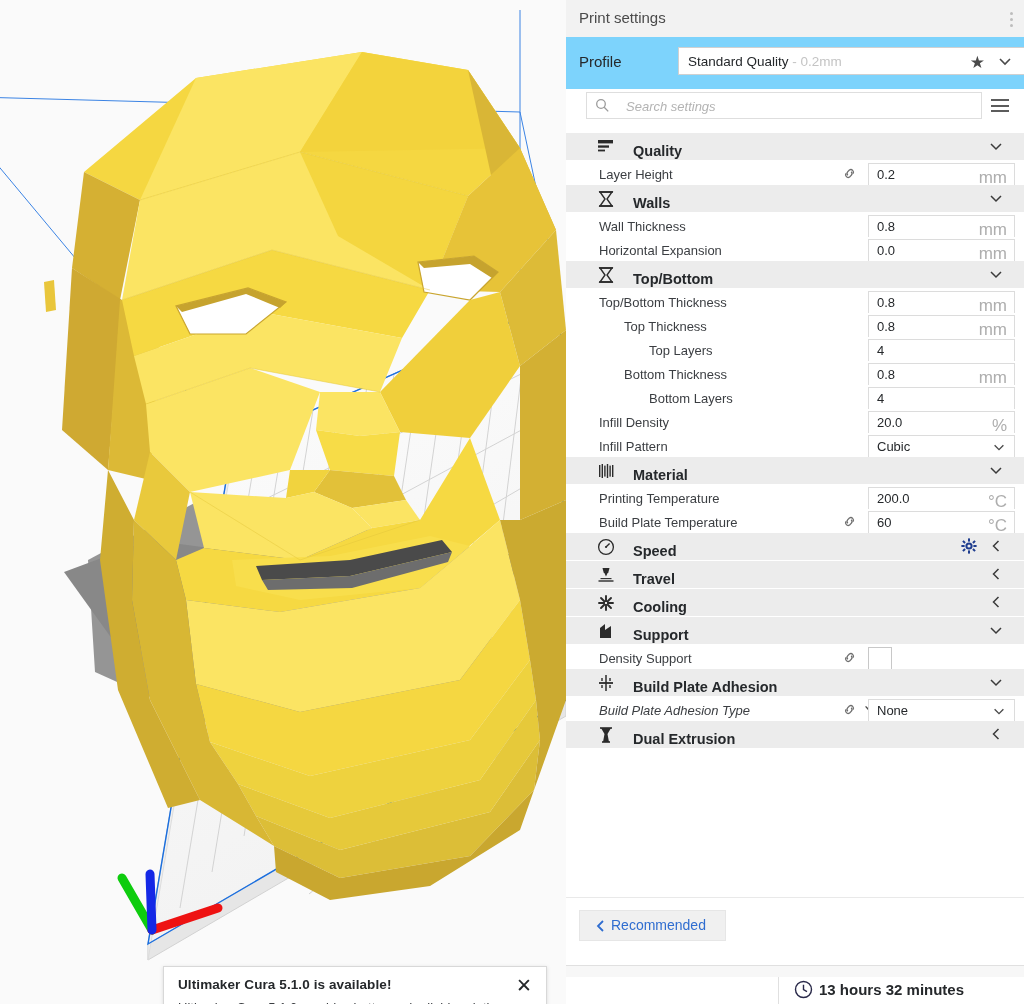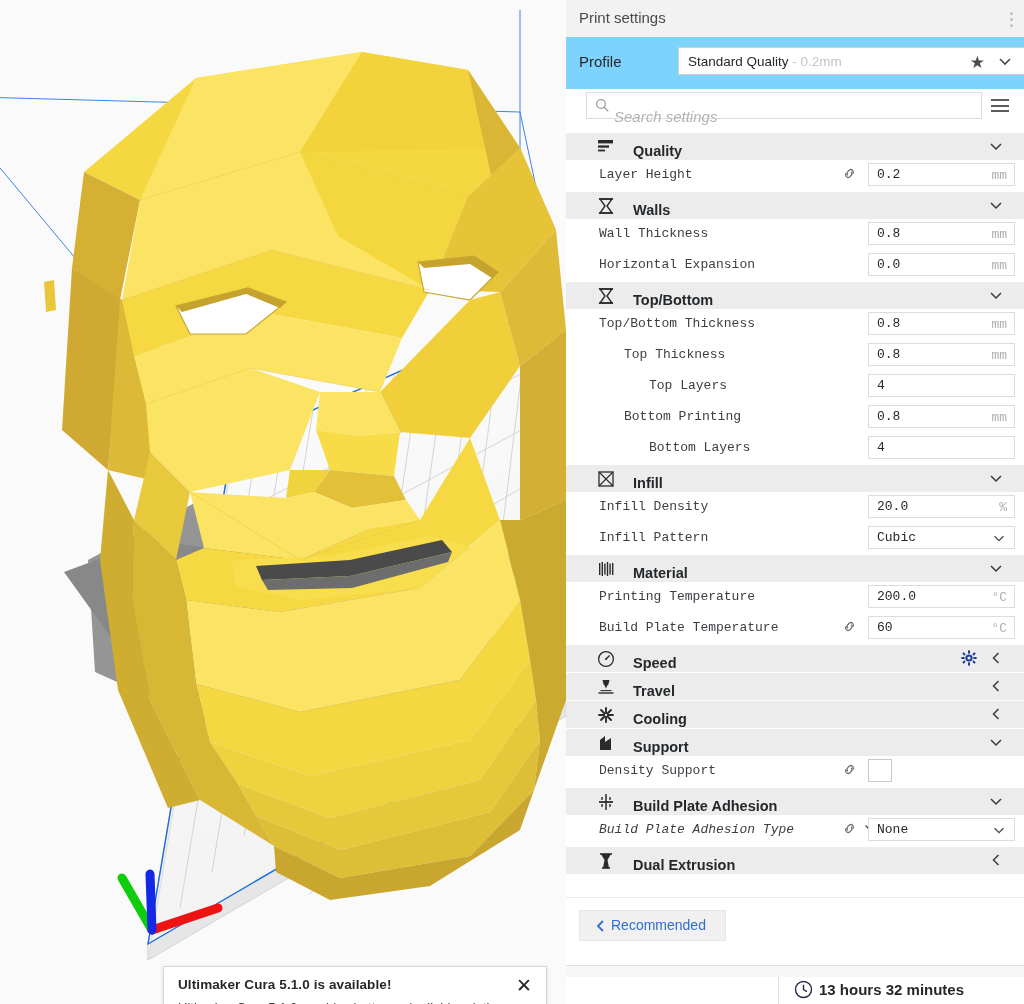--- a/index.html
+++ b/index.html
@@ -66,52 +66,52 @@
   #profile-select .ps-star{position:absolute;right:44px;top:4px;color:#4a4a4a;font-size:17px;}
   #profile-select .ps-chev{position:absolute;right:16px;top:5px;}
   
   #search-row{position:absolute;left:0;top:90px;width:458px;height:35px;background:#fff;}
   #search-box{
     position:absolute;left:20px;top:2px;width:396px;height:27px;
     border:1px solid #dedede;background:#fff;box-sizing:border-box;cursor:text;
   }
   #search-box .sb-icon{position:absolute;left:8px;top:5px;}
   #search-box .sb-ph{
-    position:absolute;left:27px;top:6px;font-size:15px;color:#b3b3b3;font-style:italic;margin-top:9px;
+    position:absolute;left:39px;top:6px;font-size:13px;color:#b3b3b3;font-style:italic;
   }
   #hamburger{position:absolute;left:425px;top:9px;width:18px;cursor:pointer;}
   #hamburger i{display:block;height:2px;background:#5c5c5c;margin-bottom:3.5px;}
   
   #settings{
     position:absolute;left:0;top:133px;width:458px;height:764px;
     background:#fff;overflow:hidden;
   }
   .cat{
     position:relative;height:27px;background:#ececec;border-bottom:1px solid #fff;
     cursor:pointer;
   }
   .cat .cat-icon{position:absolute;left:30px;top:4px;width:20px;height:20px;}
   .cat .cat-title{
     position:absolute;left:67px;top:10px;font-size:14.5px;font-weight:bold;color:#25282b;
   }
   .cat .cat-gear{position:absolute;right:47px;top:5px;}
   .cat .cat-chev{position:absolute;right:20px;top:5px;}
-  .row{position:relative;height:31px;background:#fff;font-family:Liberation Mono, monospace;}
+  .row{position:relative;height:24px;background:#fff;}
   .row .r-label{
     position:absolute;top:6px;font-size:13px;color:#3b3e42;white-space:nowrap;
   }
   .row .r-label.ital{font-style:italic;}
   .row .r-link{position:absolute;right:167px;top:5px;}
   .row .r-revert{position:absolute;right:145px;top:4px;cursor:pointer;}
   .r-field{
     position:absolute;left:302px;top:2px;width:147px;height:23px;
     border:1px solid #dcdcdc;background:#fff;box-sizing:border-box;cursor:text;
   }
   .r-field .rf-val{position:absolute;left:8px;top:3px;font-size:13px;color:#25282b;}
-  .r-field .rf-unit{position:absolute;right:7px;top:4px;font-size:13px;color:#aeaeae;}
+  .r-field .rf-unit{position:absolute;right:7px;top:4px;font-size:17px;color:#aeaeae;}
   .r-field .rf-chev{position:absolute;right:8px;top:4px;}
   .r-check{
     position:absolute;left:302px;top:2px;width:24px;height:23px;
     border:1px solid #c8c8c8;background:#fff;box-sizing:border-box;cursor:pointer;
   }
   
   #panel-footer{
     position:absolute;left:0;top:897px;width:458px;height:68px;
     background:#fff;border-top:1px solid #e9e9e9;
   }
@@ -416,42 +416,30 @@
           <span class="rf-unit">mm</span>
         </span>
       </div>
       <div class="row">
         <span class="r-label" style="left:83px">Top Layers</span>
         <span class="r-field">
           <span class="rf-val">4</span>
         </span>
       </div>
       <div class="row">
-        <span class="r-label" style="left:58px">Bottom Printing</span>
+        <span class="r-label" style="left:58px">Bottom Thickness</span>
         <span class="r-field">
           <span class="rf-val">0.8</span>
           <span class="rf-unit">mm</span>
         </span>
       </div>
       <div class="row">
         <span class="r-label" style="left:83px">Bottom Layers</span>
         <span class="r-field">
           <span class="rf-val">4</span>
-        </span>
-      </div>
-      <div class="cat">
-        <span class="cat-icon"><svg xmlns="http://www.w3.org/2000/svg" width="20" height="20" viewBox="0 0 20 20">
-        <rect x="3" y="3" width="14" height="14" fill="none" stroke="#2b2b2b" stroke-width="1.3"></rect>
-        <path d="M3 3 L10 10 L3 17 M17 3 L10 10 L17 17" fill="none" stroke="#2b2b2b" stroke-width="1.2"></path>
-      </svg></span>
-       <span class="cat-title">Infill</span>
-        <span class="cat-chev">
-          <svg class="icon-svg" width="16" height="16" viewBox="0 0 16 16">
-    <path d="M3 6 L8 11 L13 6" fill="none" stroke="#3b3b3b" stroke-width="1.5"></path>
-          </svg>
         </span>
       </div>
       <div class="row">
         <span class="r-label" style="left:33px">Infill Density</span>
         <span class="r-field">
           <span class="rf-val">20.0</span>
           <span class="rf-unit">%</span>
         </span>
       </div>
       <div class="row">

